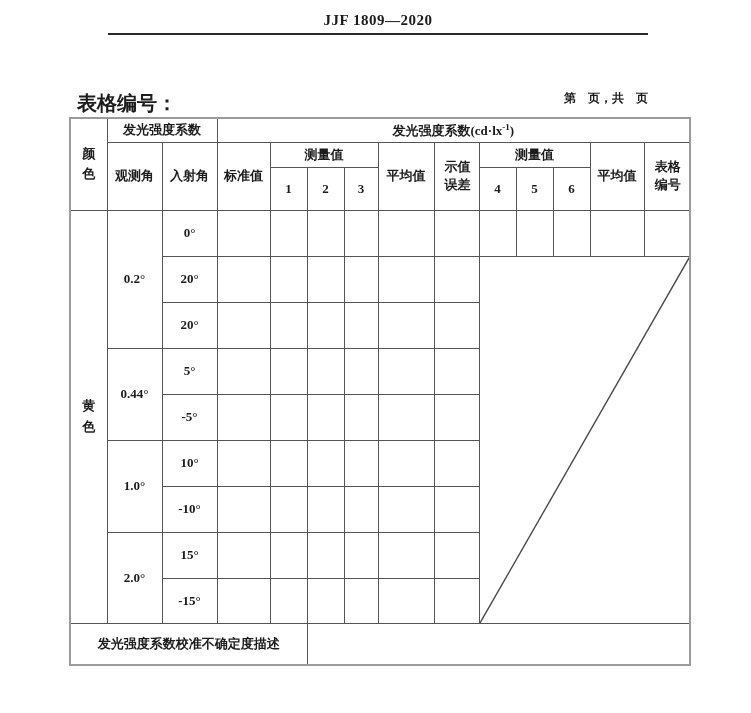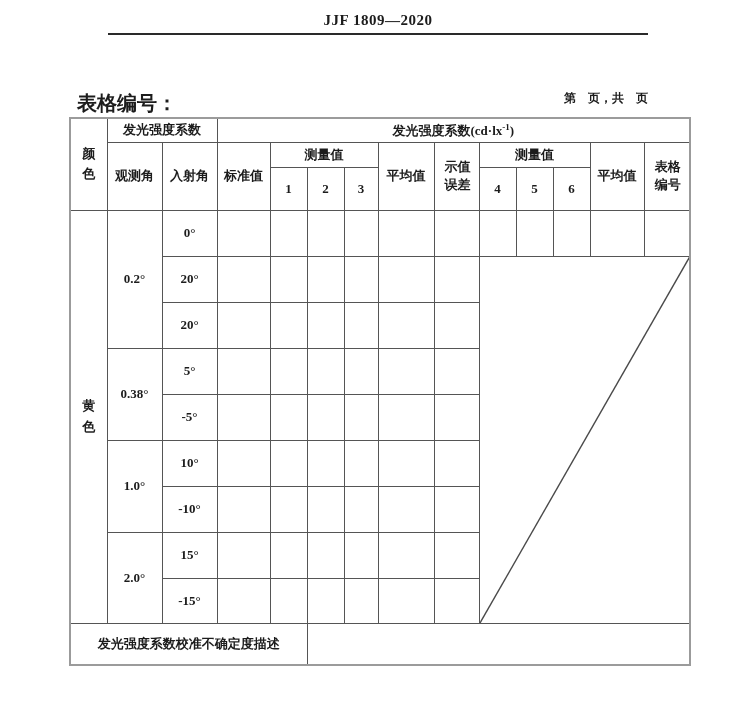--- a/index.html
+++ b/index.html
@@ -144,21 +144,21 @@
       <td>20°</td>
       <td></td>
       <td></td>
       <td></td>
       <td></td>
       <td></td>
       <td></td>
     </tr>
 
     <tr style="height:46px">
-      <td rowspan="2">0.38°</td>
+      <td rowspan="2">0.44°</td>
       <td>5°</td>
       <td></td>
       <td></td>
       <td></td>
       <td></td>
       <td></td>
       <td></td>
     </tr>
 
     <tr style="height:46px">

